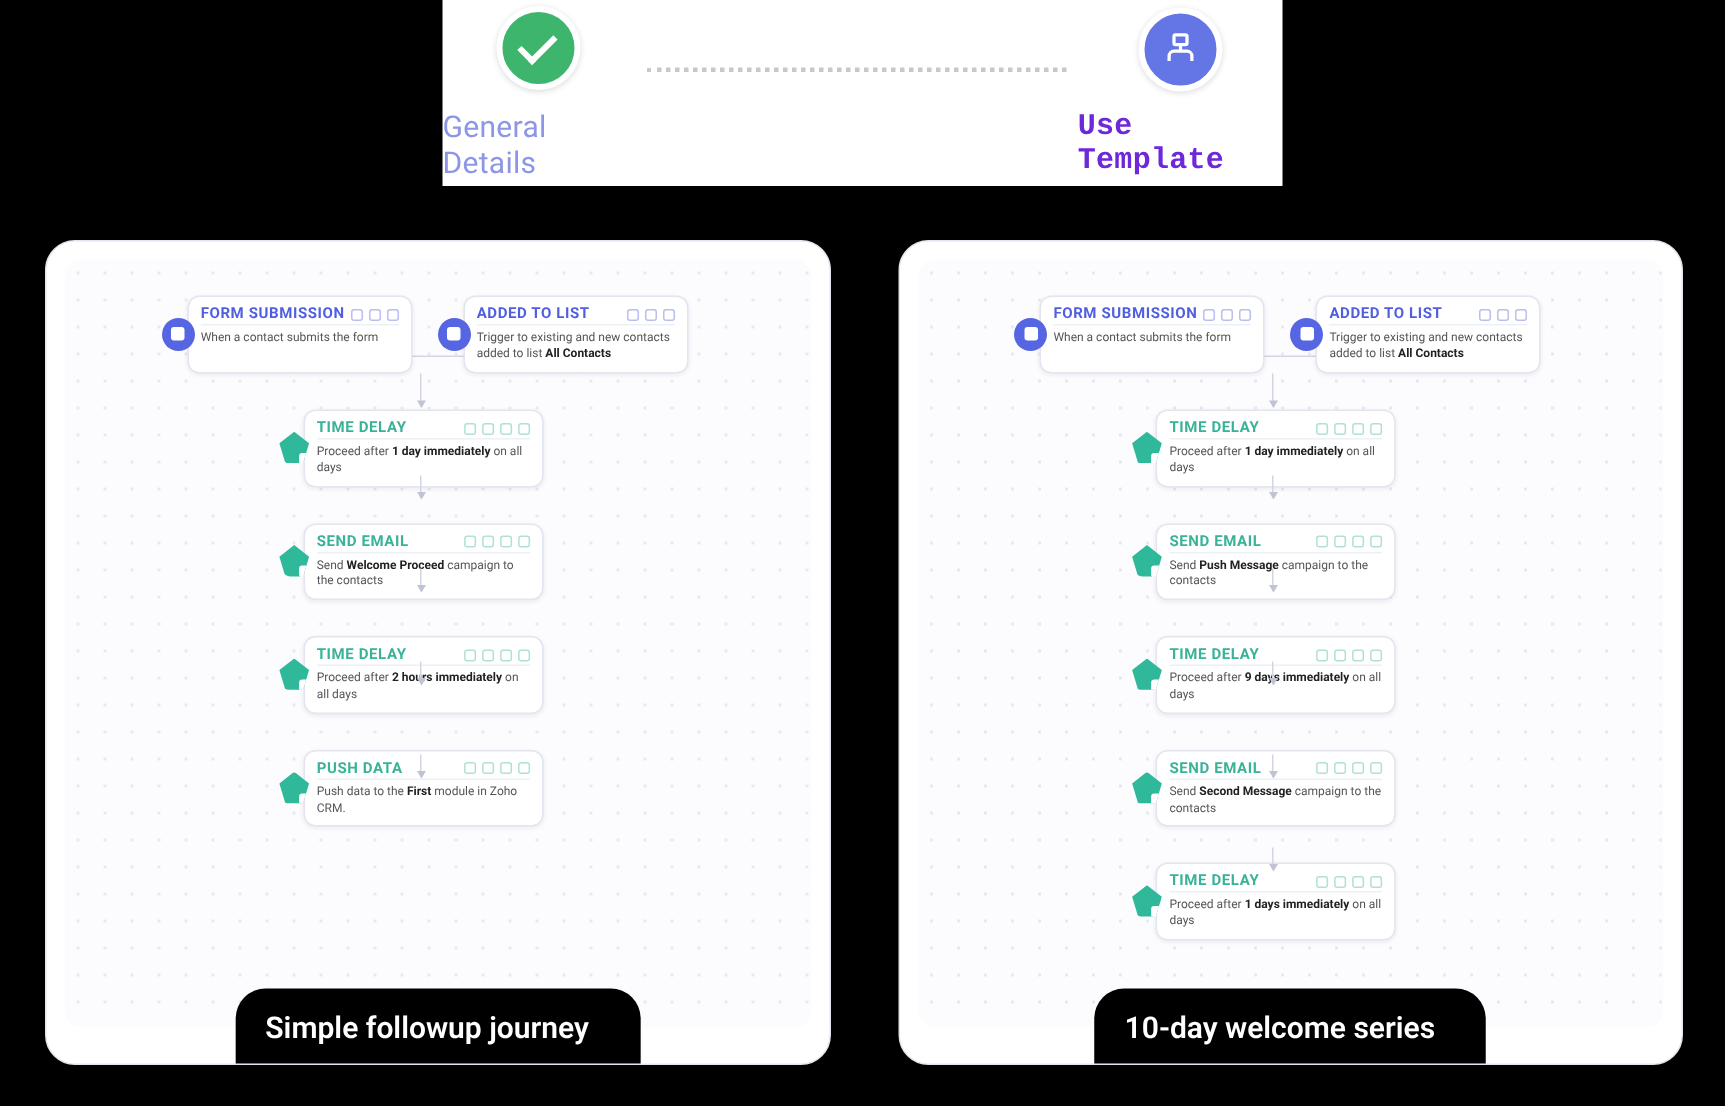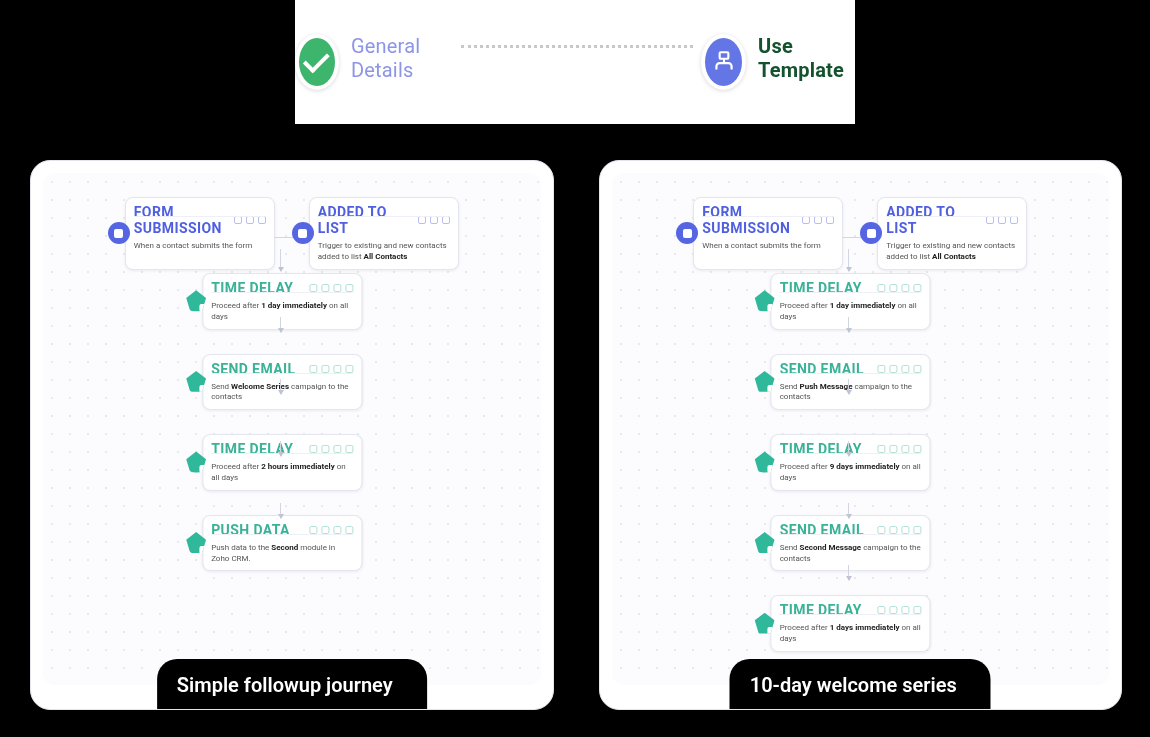--- a/index.html
+++ b/index.html
@@ -5,35 +5,35 @@
   * { box-sizing: border-box; margin: 0; padding: 0; font-family: -apple-system, BlinkMacSystemFont, "Segoe UI", Roboto, Helvetica, Arial, sans-serif; }
   body { background:#000; width:1150px; height:737px; overflow:hidden; position:relative; }
 
   
   .stepper {
     position:absolute; left:295px; top:0; width:560px; height:124px;
     background:#fff;
     display:flex; align-items:center; justify-content:center;
     gap:0;
   }
-  .step { display:flex; flex-direction:row; align-items:flex-start; gap:12px; z-index:2; }
+  .step { display:flex; flex-direction:column; align-items:center; gap:12px; z-index:2; }
   .step-circle {
     width:56px; height:56px; border-radius:50%; display:flex; align-items:center; justify-content:center;
     box-shadow:0 1px 4px rgba(0,0,0,0.15);
   }
   .step-circle.done { background:#3db56d; border:4px solid #fff; }
   .step-circle.done::after{
     content:""; width:20px; height:10px; border-left:4px solid #fff; border-bottom:4px solid #fff;
     transform:rotate(-45deg) translate(1px,-2px);
   }
   .step-circle.active { background:#6476e6; border:4px solid #fff; }
   .step-circle.active svg { width:26px; height:26px; stroke:#fff; stroke-width:2; fill:none; }
   .step-label { font-size:20px; font-weight:500; letter-spacing:.2px; }
   .step.done .step-label { color:#8c95e6; font-weight:400; }
-  .step.active .step-label { color:#14532d; font-weight:700; }
+  .step.active .step-label { color:#6d28d9; font-weight:700;font-family:Liberation Mono, monospace; }
   .step-connector {
     width:300px; height:0; border-top:3px dotted #c8c8c8; margin:0 8px 32px 8px; z-index:1;
   }
 
   
   .cards { position:absolute; left:30px; top:160px; width:1092px; display:flex; gap:45px; }
   .card {
     position:relative; flex:1 1 0; height:550px; background:#fff; border:1px solid #e4e4ee;
     border-radius:20px; overflow:hidden;
   }
@@ -54,21 +54,21 @@
   .flow { position:absolute; inset:0; }
   .trigger-row{ position:absolute; top:24px; left:0; right:0; display:flex; justify-content:center; gap:34px; }
   .node {
     background:#fff; border:1px solid #e3e5ef; border-radius:8px;
     box-shadow:0 1px 3px rgba(30,30,60,0.08);
     font-size:8px; color:#303044; position:relative; padding:6px 8px 6px 8px;
     width:150px;
   }
   .node .title-row{ display:flex; align-items:center; justify-content:space-between; margin-bottom:2px; padding-bottom:2px;}
   .node .title-row::after{ content:""; position:absolute; left:8px; right:8px; top:18px; height:1px; background:#eef0f7; }
-  .node .ntitle { font-size:14px; font-weight:700; letter-spacing:.4px; }
+  .node .ntitle { font-size:10px; font-weight:700; letter-spacing:.4px; }
   .node.trigger .ntitle{ color:#4f5fe0; }
   .node.action  .ntitle{ color:#39b298; }
   .node .nbody{ font-size:8px; color:#555; line-height:1.35; margin-top:3px; }
   .node .nbody b{ color:#222; font-weight:700; }
   .node .tool-icons{ display:flex; gap:4px; }
   .node .tool-icons span{ width:8px; height:8px; border:1px solid #c8ccda; border-radius:2px; display:inline-block; }
   .node.trigger .tool-icons span{ border-color:#b8bff0; }
   .node.action  .tool-icons span{ border-color:#b1e0d4; }
 
   .badge {
@@ -176,21 +176,21 @@
             <span class="badge action"></span>
             <div class="title-row">
                 <span class="ntitle">SEND EMAIL</span>
                 <span class="tool-icons">
                   <span></span>
                   <span></span>
                   <span></span>
                   <span></span>
                 </span>
               </div>
-            <div class="nbody"><span>Send </span><b>Welcome Series</b><span> campaign to the contacts</span></div>
+            <div class="nbody"><span>Send </span><b>Welcome Proceed</b><span> campaign to the contacts</span></div>
           </div>
           <div class="node action">
             <span class="badge action"></span>
             <div class="title-row">
                 <span class="ntitle">TIME DELAY</span>
                 <span class="tool-icons">
                   <span></span>
                   <span></span>
                   <span></span>
                   <span></span>
@@ -202,21 +202,21 @@
             <span class="badge action"></span>
             <div class="title-row">
                 <span class="ntitle">PUSH DATA</span>
                 <span class="tool-icons">
                   <span></span>
                   <span></span>
                   <span></span>
                   <span></span>
                 </span>
               </div>
-            <div class="nbody"><span>Push data to the </span><b>Second</b><span> module in Zoho CRM.</span></div>
+            <div class="nbody"><span>Push data to the </span><b>First</b><span> module in Zoho CRM.</span></div>
           </div>
         </div>
 
         <div class="vline arrow" style="top:144px; height:15px; margin-left:-12px;"></div>
         <div class="vline arrow" style="top:206px; height:15px; margin-left:-12px;"></div>
         <div class="vline arrow" style="top:268px; height:15px; margin-left:-12px;"></div>
         <div class="vline arrow" style="top:330px; height:15px; margin-left:-12px;"></div>
       </div>
     </div>
     <div class="card-title">Simple followup  journey</div>

